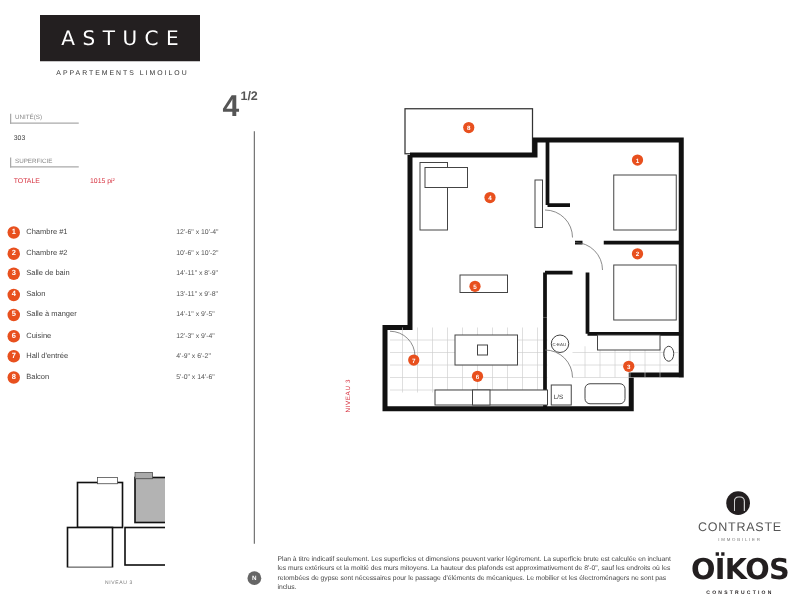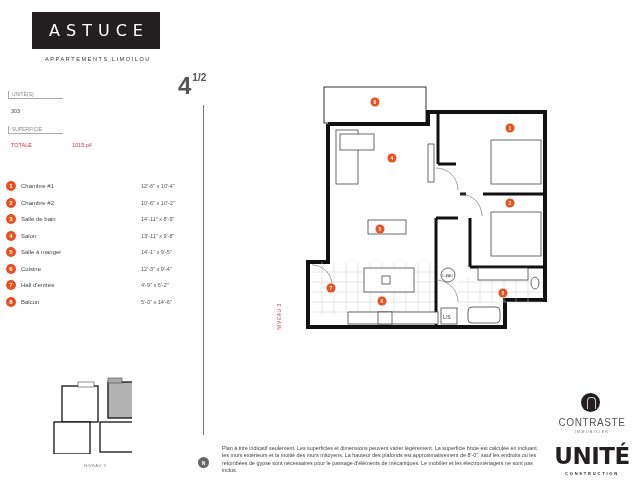--- a/index.html
+++ b/index.html
@@ -221,14 +221,14 @@
   </svg>
 </div>
 <div class="mini-label">NIVEAU 3</div>
 
 <div class="north">N</div>
 <div class="disclaimer">Plan à titre indicatif seulement. Les superficies et dimensions peuvent varier légèrement. La superficie brute est calculée en incluant les murs extérieurs et la moitié des murs mitoyens. La hauteur des plafonds est approximativement de 8'-0", sauf les endroits où les retombées de gypse sont nécessaires pour le passage d'éléments de mécaniques. Le mobilier et les électroménagers ne sont pas inclus.</div>
 
 <div class="contraste-icon"></div>
 <div class="contraste">CONTRASTE</div>
 <div class="contraste-sub">IMMOBILIER</div>
-<div class="oikos">UNITÉ</div>
+<div class="oikos">OÏKOS</div>
 <div class="oikos-sub">CONSTRUCTION</div>
 
 </body></html>

